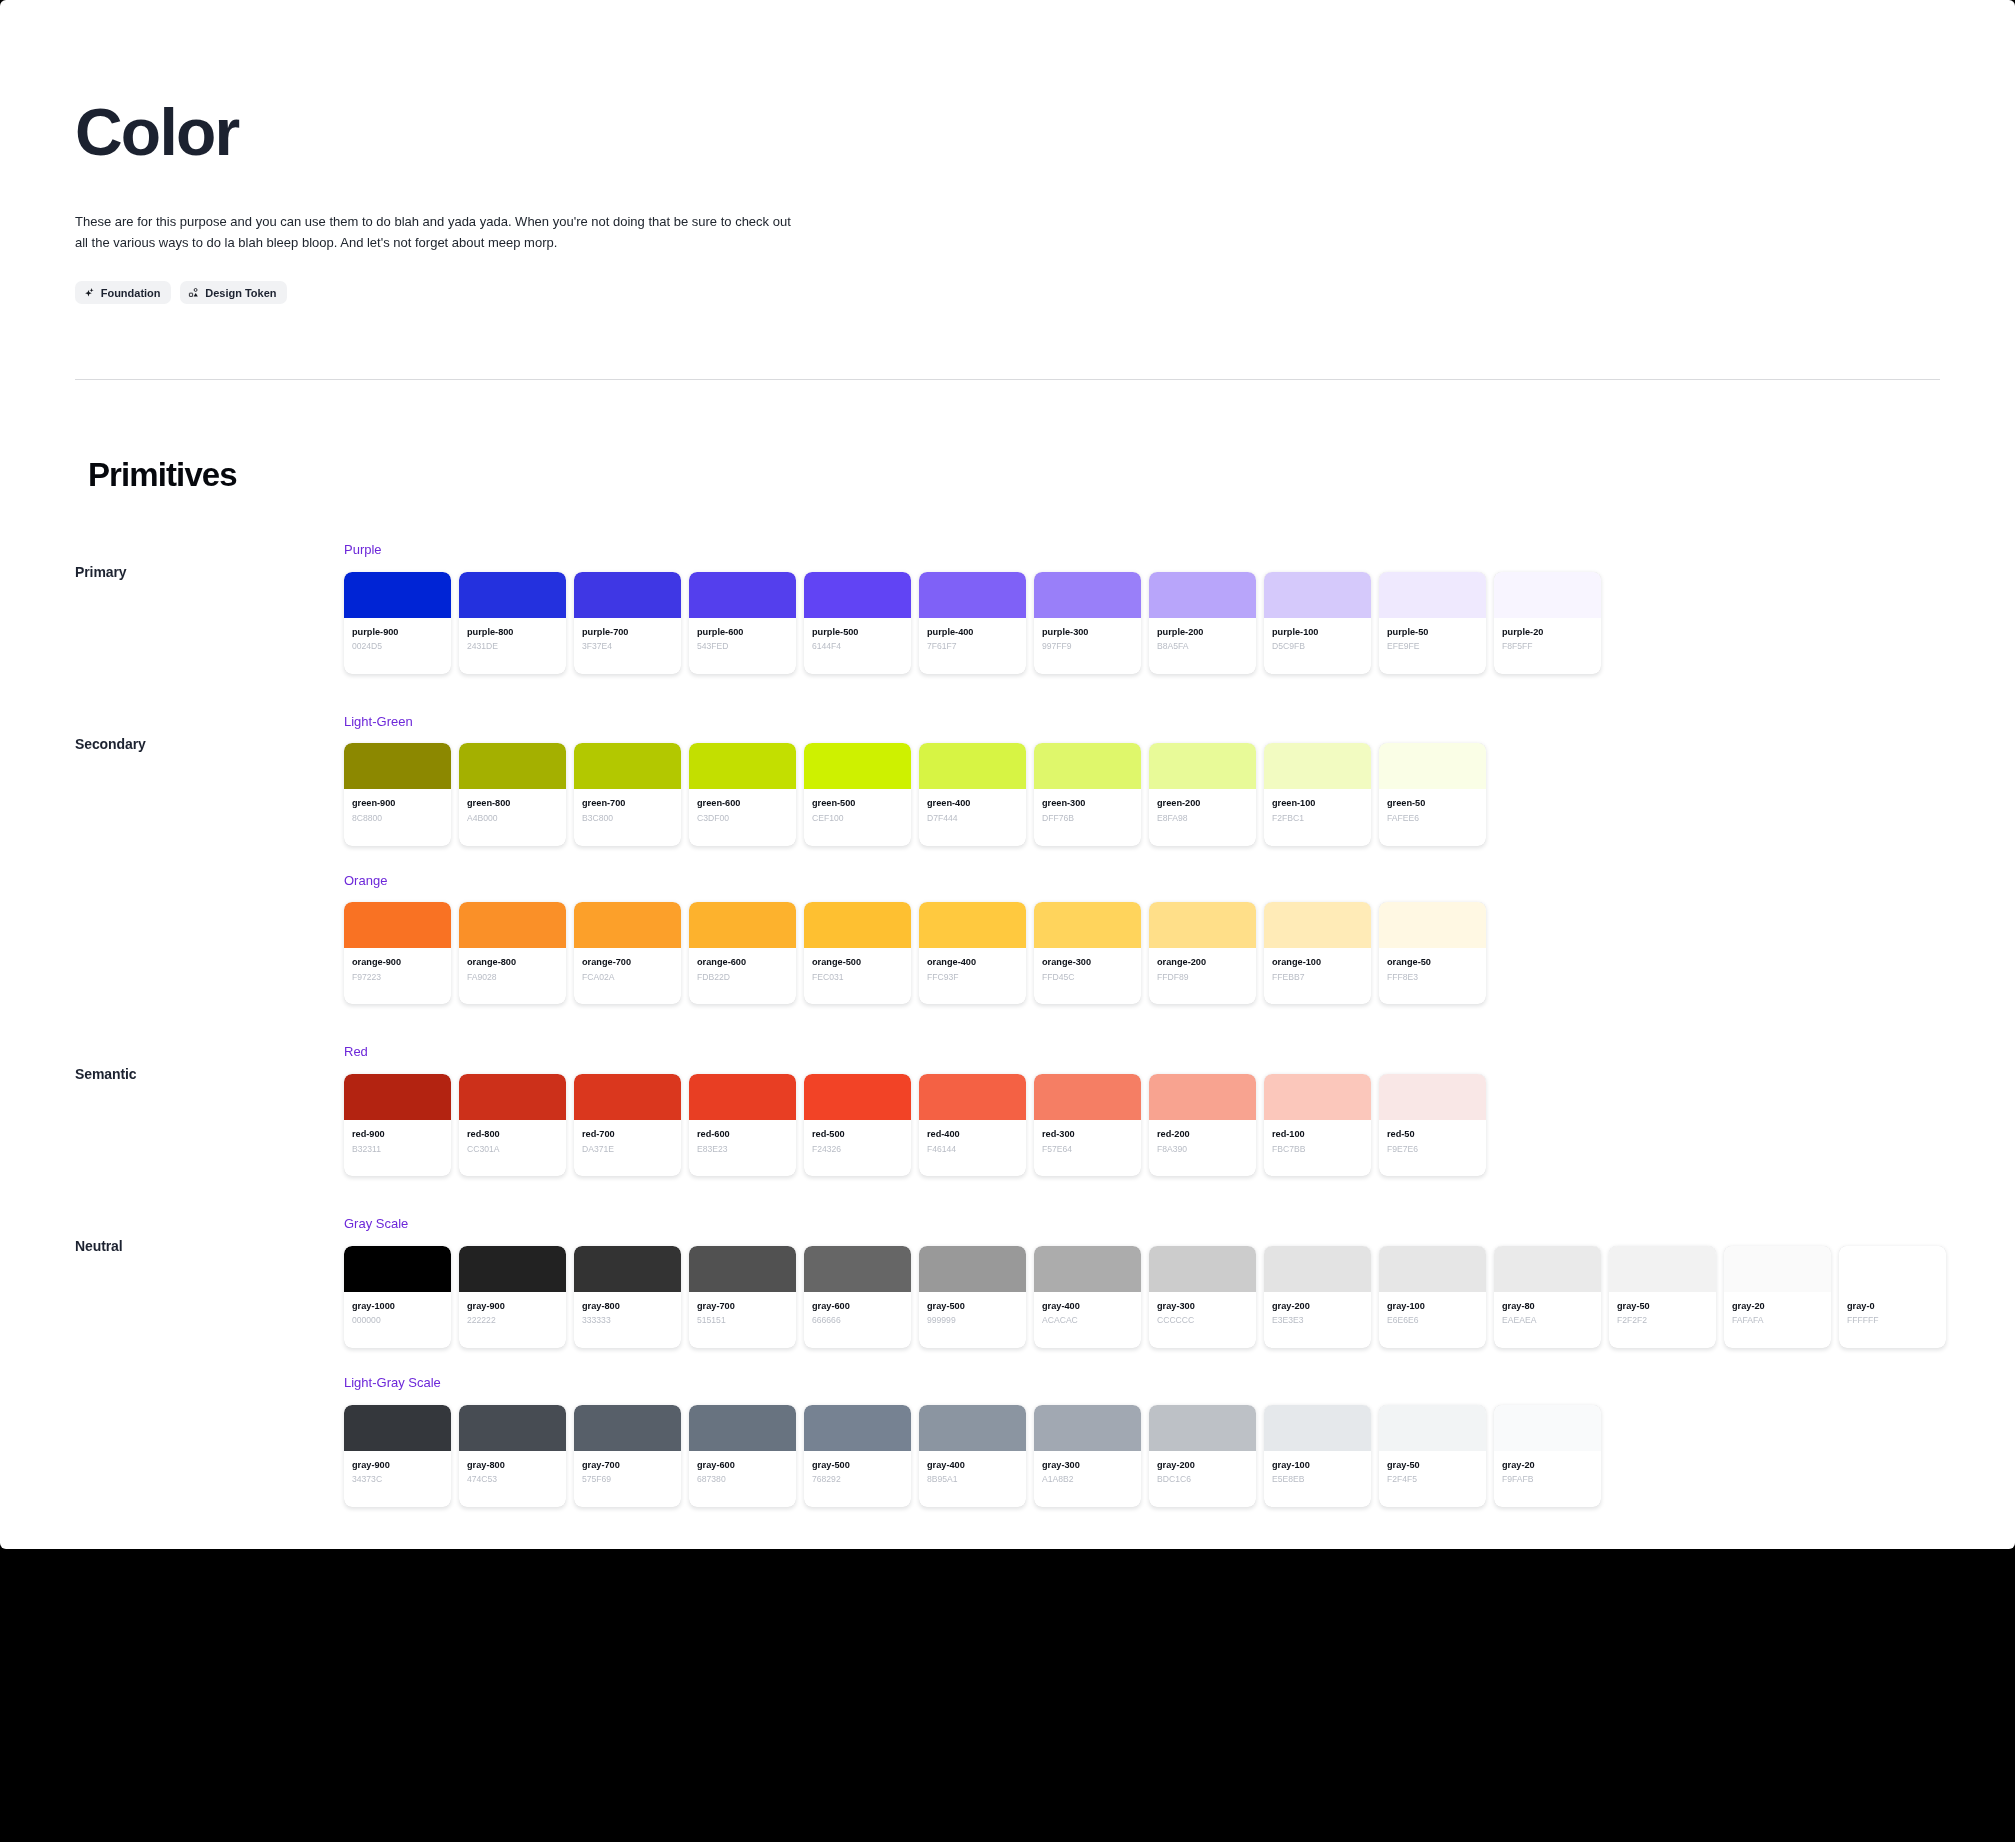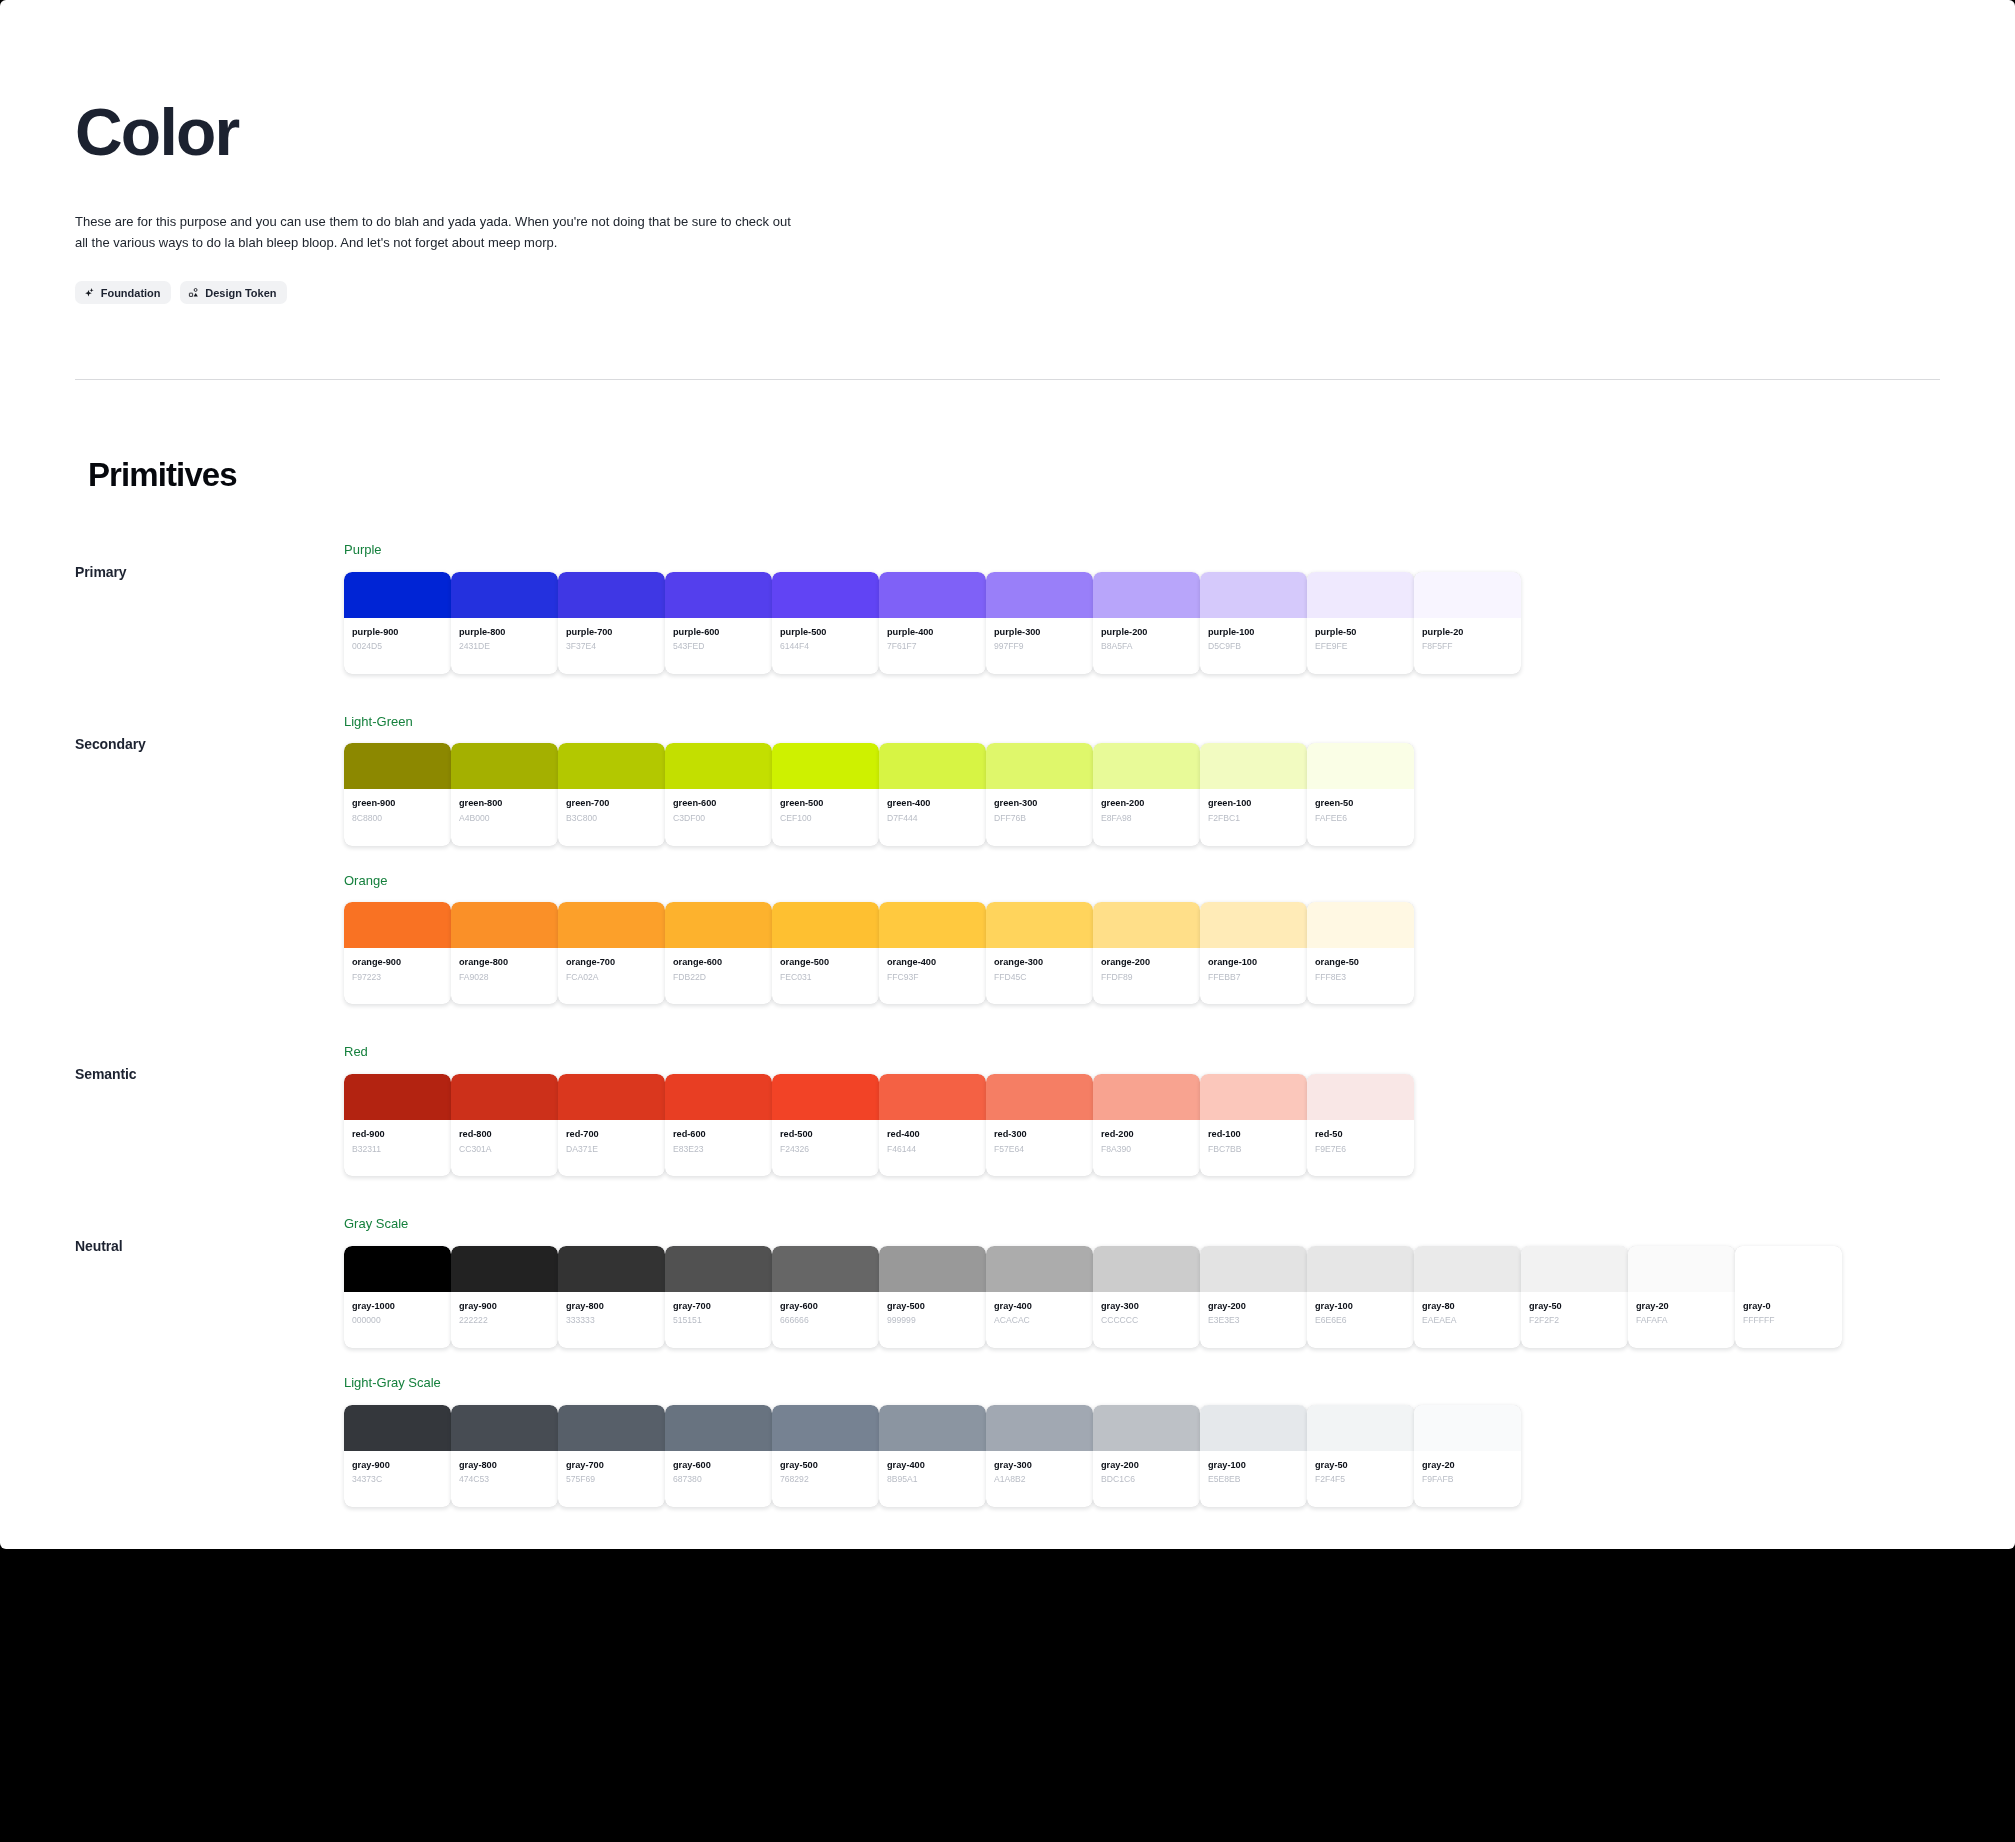--- a/index.html
+++ b/index.html
@@ -96,27 +96,27 @@
   }
 
   .group-ramps { flex: 1; }
 
   .ramp { margin-bottom: 27px; }
   .ramp:last-child { margin-bottom: 0; }
 
   .ramp-title {
     font-size: 13px;
     font-weight: 400;
-    color: #15803d;
+    color: #6d28d9;
     margin-bottom: 14.7px;
   }
 
   .swatch-row {
     display: flex;
-    gap: 0;
+    gap: 8px;
     flex-wrap: nowrap;
   }
 
   .swatch {
     width: 107px;
     flex: 0 0 107px;
     background: #ffffff;
     border-radius: 8px;
     box-shadow: 0 1.2px 4.3px rgba(16,20,30,0.13), 0 0 0.6px rgba(16,20,30,0.16);
     overflow: hidden;

